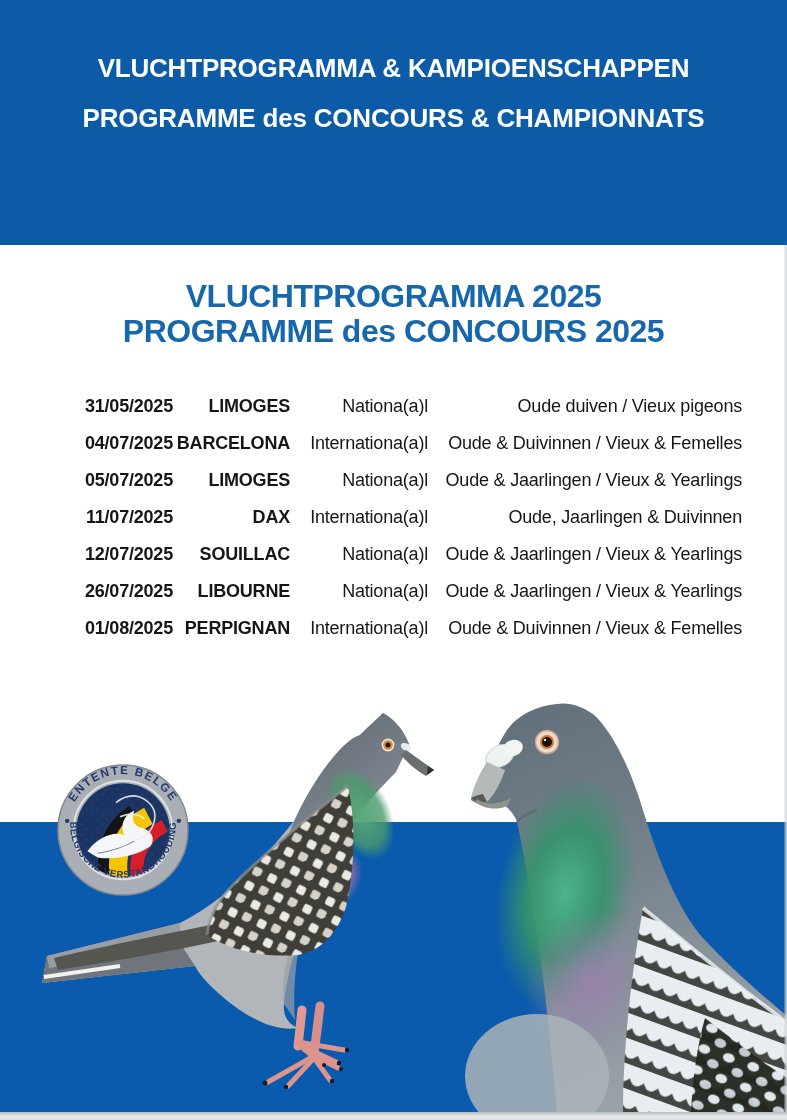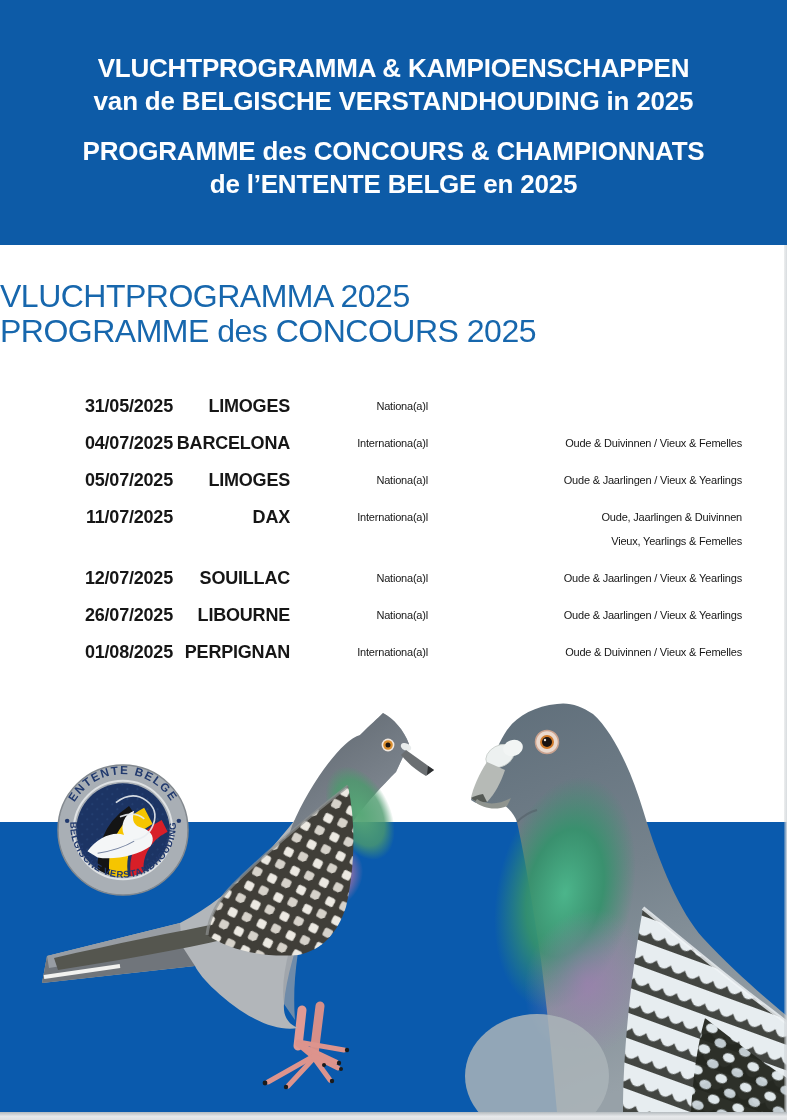--- a/index.html
+++ b/index.html
@@ -10,30 +10,30 @@
   
   .header{
     position:absolute;top:0;left:0;width:100%;height:245px;
     background:var(--band-blue,#0d5ba7);color:#fdfeff;text-align:center;
   }
   .header .hgroup{font-weight:700;font-size:26px;line-height:33px;letter-spacing:-0.2px;}
   .header .hgroup.nl{margin-top:52px;}
   .header .hgroup.fr{margin-top:17px;}
   
   .doc-title{
-    position:absolute;top:279px;left:0;width:100%;
-    color:var(--title-blue,#1767ad);font-weight:400;font-size:32px;line-height:35px;letter-spacing:-0.5px;
+    position:absolute;top:279px;left:0;width:100%;text-align:center;
+    color:var(--title-blue,#1767ad);font-weight:700;font-size:32px;line-height:35px;letter-spacing:-0.5px;
   }
   
   .schedule{position:absolute;top:394px;left:55px;right:45px;color:var(--text-dark,#161616);text-align:right;}
   .schedule .row{
     display:grid;grid-template-columns:118px 117px 138px 1fr;
     margin-bottom:13px;align-items:start;
   }
-  .schedule .cell{font-size:11px;line-height:24px;letter-spacing:-0.2px;}
+  .schedule .cell{font-size:18px;line-height:24px;letter-spacing:-0.2px;}
   .schedule .c-date,.schedule .c-city{font-weight:700;font-size:18px;}
   
   .bottom-band{position:absolute;top:822px;left:0;width:100%;height:290px;background:var(--band-blue2,#0a5aad);z-index:1;}
   .page-edge-bottom{
     position:absolute;top:1112px;left:0;width:100%;height:8px;z-index:6;
     background:linear-gradient(to bottom,#b4babe,#e7e9eb 55%,#dee0e2);
   }
   .page-edge-right{
     position:absolute;top:245px;right:0;width:3px;height:867px;z-index:6;
     background:linear-gradient(to right,rgba(183,189,193,.25),#d8dcdf);
@@ -44,38 +44,39 @@
   .pigeon-right{position:absolute;left:465px;top:698px;width:322px;height:414px;z-index:4;}
 </style>
 </head>
 <body>
 
 <div class="page">
 
   <div class="header">
     <div class="hgroup nl">
       <div>VLUCHTPROGRAMMA &amp; KAMPIOENSCHAPPEN</div>
-      <div>van de BELGISCHE VERSTANDHOUDING in 2025</div>
     </div>
     <div class="hgroup fr">
       <div>PROGRAMME des CONCOURS &amp; CHAMPIONNATS</div>
-      <div>de l’ENTENTE BELGE en 2025</div>
     </div>
   </div>
 
   <div class="doc-title">
     <div>VLUCHTPROGRAMMA 2025</div>
     <div>PROGRAMME des CONCOURS 2025</div>
   </div>
 
   <div class="schedule" id="schedule">
       <div class="row">
         <div class="cell c-date">31/05/2025</div>
         <div class="cell c-city">LIMOGES</div>
         <div class="cell c-type">Nationa(a)l</div>
+        <div class="cell c-desc">
+          <div>Oude duiven / Vieux pigeons</div>
+        </div>
       </div>
       <div class="row">
         <div class="cell c-date">04/07/2025</div>
         <div class="cell c-city">BARCELONA</div>
         <div class="cell c-type">Internationa(a)l</div>
         <div class="cell c-desc">
           <div>Oude &amp; Duivinnen / Vieux &amp; Femelles</div>
         </div>
       </div>
       <div class="row">
@@ -85,21 +86,20 @@
         <div class="cell c-desc">
           <div>Oude &amp; Jaarlingen / Vieux &amp; Yearlings</div>
         </div>
       </div>
       <div class="row">
         <div class="cell c-date">11/07/2025</div>
         <div class="cell c-city">DAX</div>
         <div class="cell c-type">Internationa(a)l</div>
         <div class="cell c-desc">
           <div>Oude, Jaarlingen &amp; Duivinnen</div>
-          <div>Vieux, Yearlings &amp; Femelles</div>
         </div>
       </div>
       <div class="row">
         <div class="cell c-date">12/07/2025</div>
         <div class="cell c-city">SOUILLAC</div>
         <div class="cell c-type">Nationa(a)l</div>
         <div class="cell c-desc">
           <div>Oude &amp; Jaarlingen / Vieux &amp; Yearlings</div>
         </div>
       </div>

